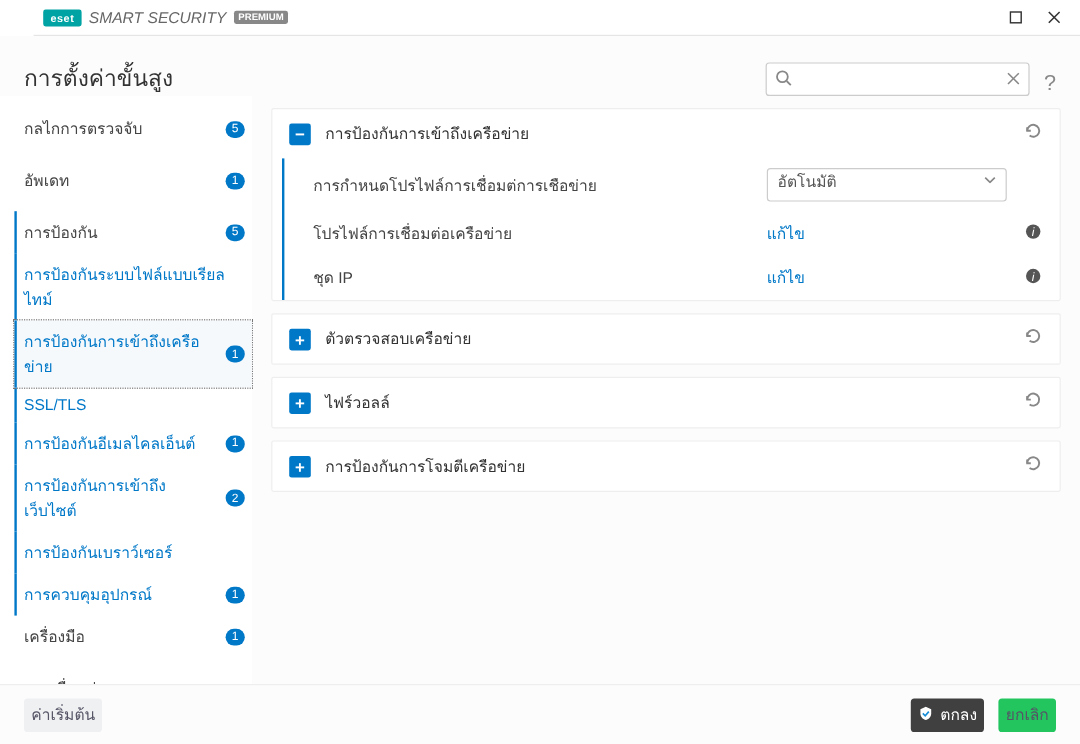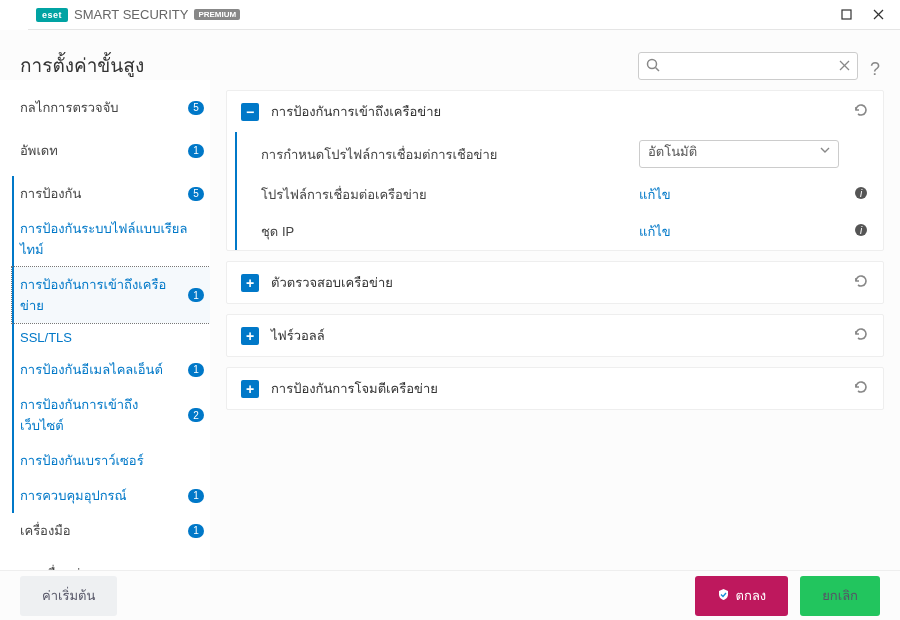--- a/index.html
+++ b/index.html
@@ -1,21 +1,21 @@
 <!DOCTYPE html>
 <html><head>
 <meta charset="utf-8">
 <style>
 * { box-sizing: border-box; margin: 0; padding: 0; font-family: "Segoe UI", Tahoma, sans-serif; }
 body { width: 900px; height: 620px; background: #fff; overflow: hidden; }
 
 .titlebar { height: 30px; display: flex; align-items: center; padding: 0 8px; border-bottom: 1px solid #e5e5e5; margin-left: 28px; }
 .brand { display: flex; align-items: center; gap: 6px; font-size: 12px; color: #555; }
 .brand-badge { background: #00a3a3; color: #fff; font-size: 9px; font-weight: bold; padding: 2px 6px; border-radius: 2px; letter-spacing: 0.5px; }
-.brand-text { color: #666; font-size: 13px; }
+.brand-text { color: #666; font-size: 13px; font-style: italic; }
 .brand-premium { background: #888; color: #fff; font-size: 8px; padding: 1px 4px; border-radius: 2px; font-weight: bold; }
 .win-controls { margin-left: auto; display: flex; gap: 4px; }
 .win-btn { width: 28px; height: 22px; display: flex; align-items: center; justify-content: center; cursor: pointer; font-size: 14px; }
 
 .header { height: 50px; display: flex; align-items: flex-end; padding: 0 20px; background: #fcfcfc; }
 .header-title { font-size: 19px; color: #333; }
 .search-wrap { margin-left: auto; position: relative; display: flex; align-items: center; }
 .search { width: 220px; height: 28px; border: 1px solid #ccc; border-radius: 3px; padding: 0 28px 0 28px; font-size: 13px; }
 .search-icon { position: absolute; left: 8px; color: #888; font-size: 14px; pointer-events: none; }
 .search-clear { position: absolute; right: 8px; color: #888; font-size: 14px; cursor: pointer; }
@@ -40,23 +40,23 @@
 .undo-icon { color: #888; font-size: 16px; cursor: pointer; }
 .panel-body { border-left: 2px solid #0078c8; margin-left: 8px; }
 .row { display: flex; align-items: center; padding: 8px 14px 8px 24px; font-size: 13px; }
 .row-label { flex: 1; color: #444; }
 .row-control { width: 200px; }
 .select { width: 200px; height: 28px; border: 1px solid #ccc; border-radius: 3px; padding: 0 8px; font-size: 13px; color: #555; background: #fff; display: flex; justify-content: space-between; cursor: pointer; }
 .link { color: #0078c8; cursor: pointer; font-size: 13px; }
 .info-icon { color: #555; margin-left: 14px; font-size: 14px; cursor: pointer; width: 16px; text-align: center; }
 
 .footer { height: 50px; display: flex; align-items: center; padding: 0 20px; background: #fcfcfc; border-top: 1px solid #eee; }
-.btn { height: 40px; padding: 0 22px; border-radius: 3px; font-size: 13px; cursor: pointer; border: none; display: flex; align-items: center; gap: 6px; }
+.btn { height: 28px; padding: 0 6px; border-radius: 3px; font-size: 13px; cursor: pointer; border: none; display: flex; align-items: center; gap: 6px; }
 .btn-default { background: #eef0f2; color: #556; }
-.btn-primary { background: #be185d; color: #fff; justify-content: center; }
+.btn-primary { background: #404040; color: #fff; justify-content: center; }
 .btn-cancel { background: #22c55e; color: #556; }
 .footer-right { margin-left: auto; display: flex; gap: 12px; }
 </style>
 </head>
 <body>
 
 <div class="titlebar">
   <div class="brand">
     <span class="brand-badge">eset</span>
     <span class="brand-text">SMART SECURITY</span>

